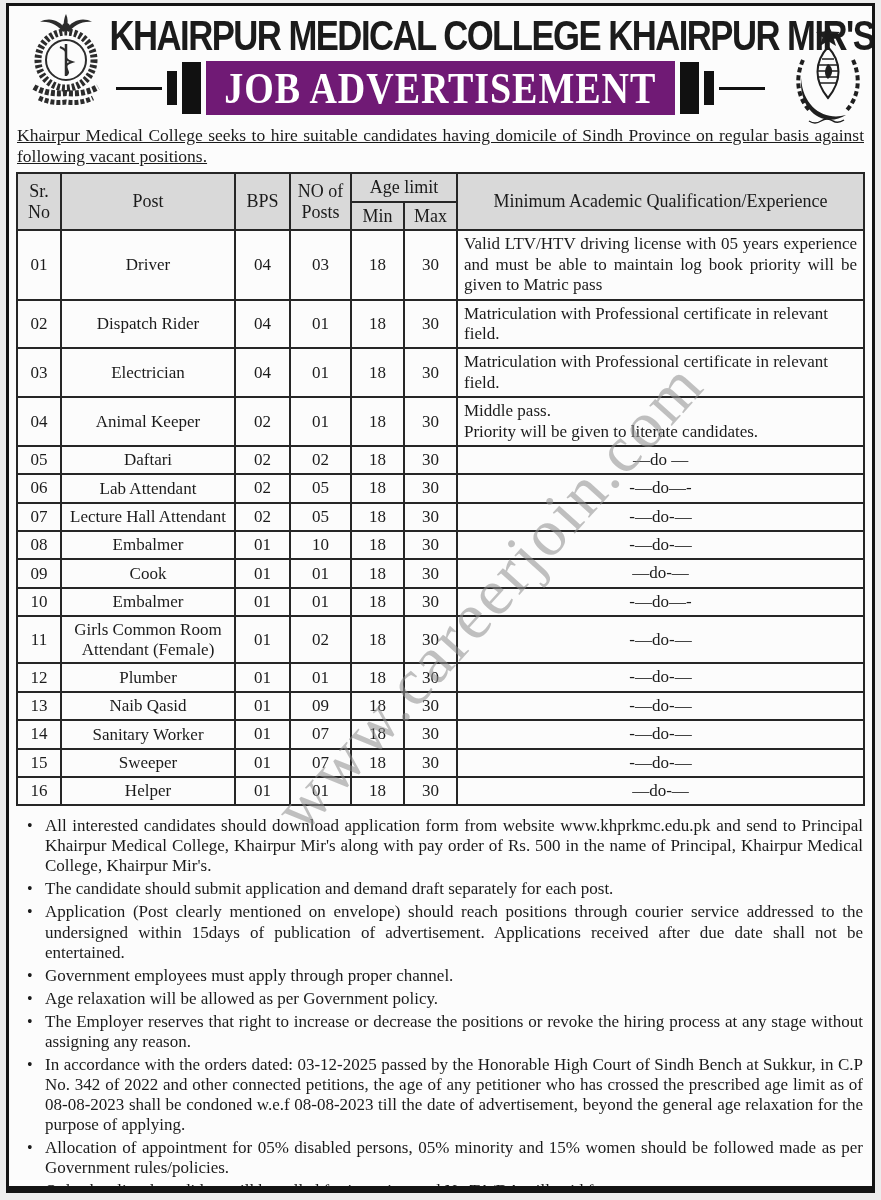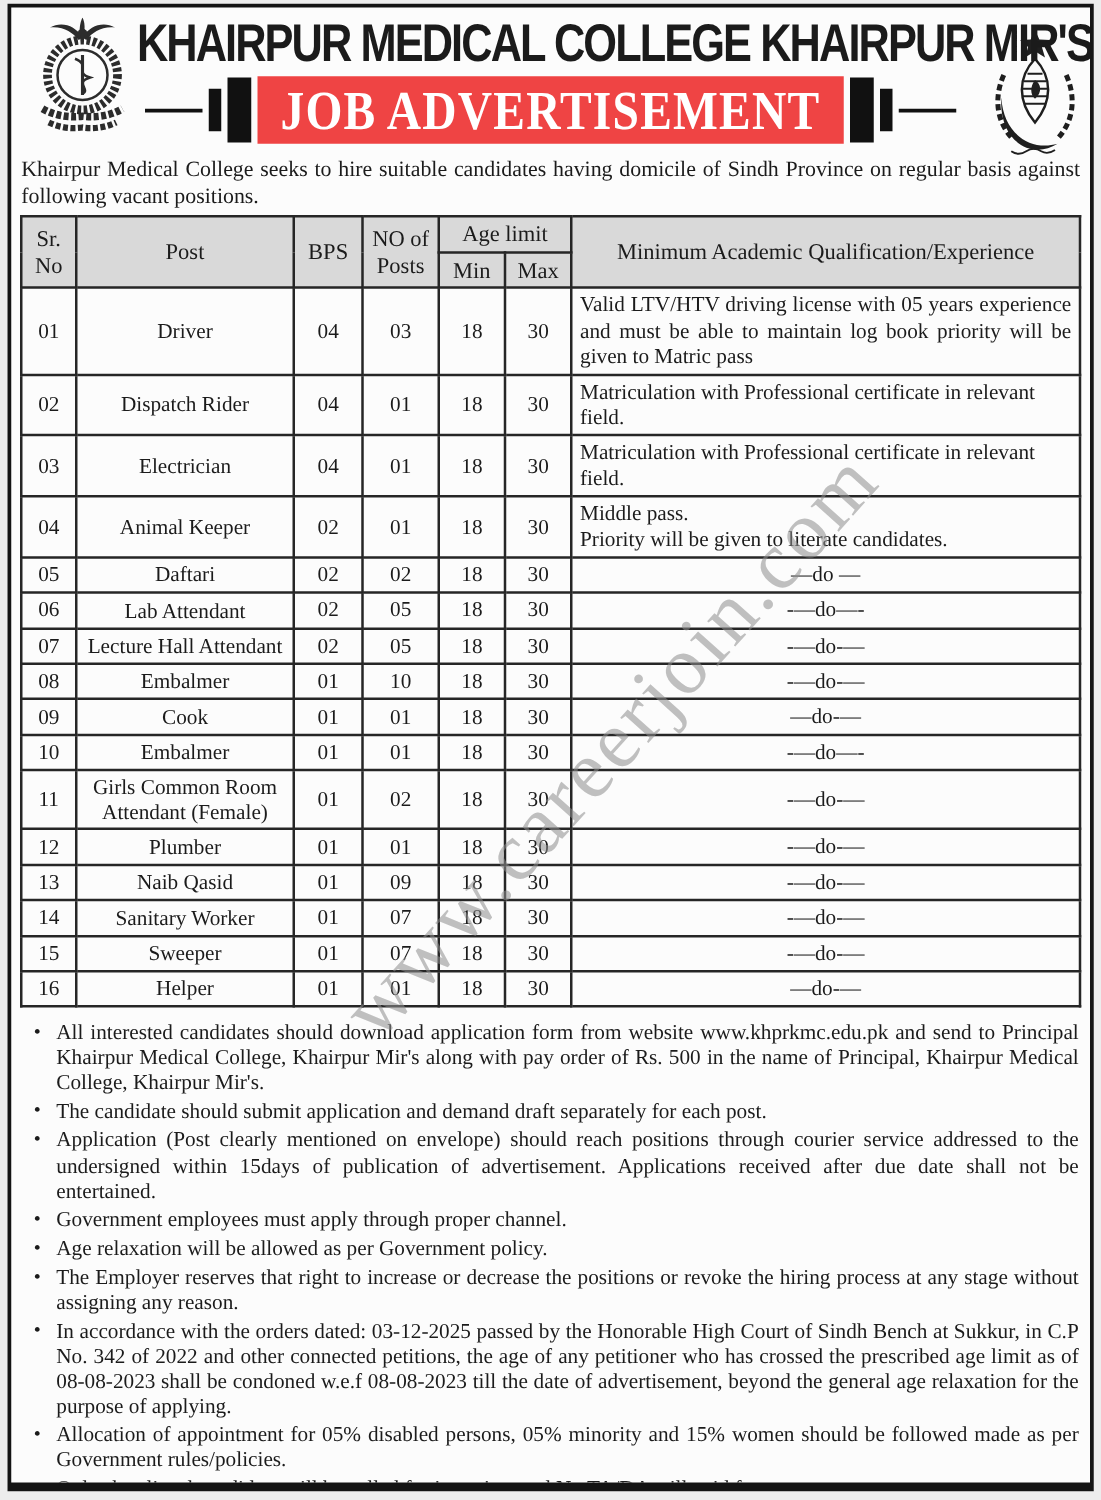--- a/index.html
+++ b/index.html
@@ -15,25 +15,25 @@
   .college-name{font-family:"Liberation Sans",sans-serif;font-weight:bold;font-size:34px;
         letter-spacing:-1.5px;line-height:1;transform:scale(1.02,1.25);transform-origin:center top;
         white-space:nowrap;margin-top:4px;}
   .banner-row{display:flex;align-items:center;justify-content:center;margin-top:13px;height:54px;}
   .deco{display:flex;align-items:center;}
   .hline{width:46px;height:3px;background:#111;}
   .vbar1{width:10px;height:34px;background:#111;margin:0 0 0 5px;}
   .vbar2{width:19px;height:52px;background:#111;margin-left:5px;}
   .deco.right .vbar1{margin:0 5px 0 0;}
   .deco.right .vbar2{margin:0 5px 0 0;}
-  .banner{background:#ef4444;color:#fff;padding:0 7px;margin:0 5px;height:54px;display:flex;align-items:center;}
+  .banner{background:#701a75;color:#fff;padding:0 7px;margin:0 5px;height:54px;display:flex;align-items:center;}
   .banner-text{font-size:40px;font-weight:bold;letter-spacing:1px;white-space:nowrap;
         transform:scale(0.95,1.1);}
   
-  .intro{margin:9px 1px 5px;font-size:17.5px;line-height:1.2;text-align:justify;}
+  .intro{margin:9px 1px 5px;font-size:17.5px;line-height:1.2;text-align:justify;text-decoration:underline;}
   
   table{width:100%;border-collapse:collapse;}
   th,td{border:2px solid #262626;padding:3px 6px;font-size:17px;vertical-align:middle;}
   thead th{background:#d9d9d9;font-weight:normal;font-size:18px;text-align:center;line-height:1.15;}
   td{text-align:center;background:transparent;}
   td.post{white-space:pre-line;line-height:1.15;}
   td.qual{text-align:left;white-space:pre-line;line-height:1.2;}
   td.qual.c{text-align:center;margin-left:44px;}
   td.qual.j{text-align:justify;}
   

